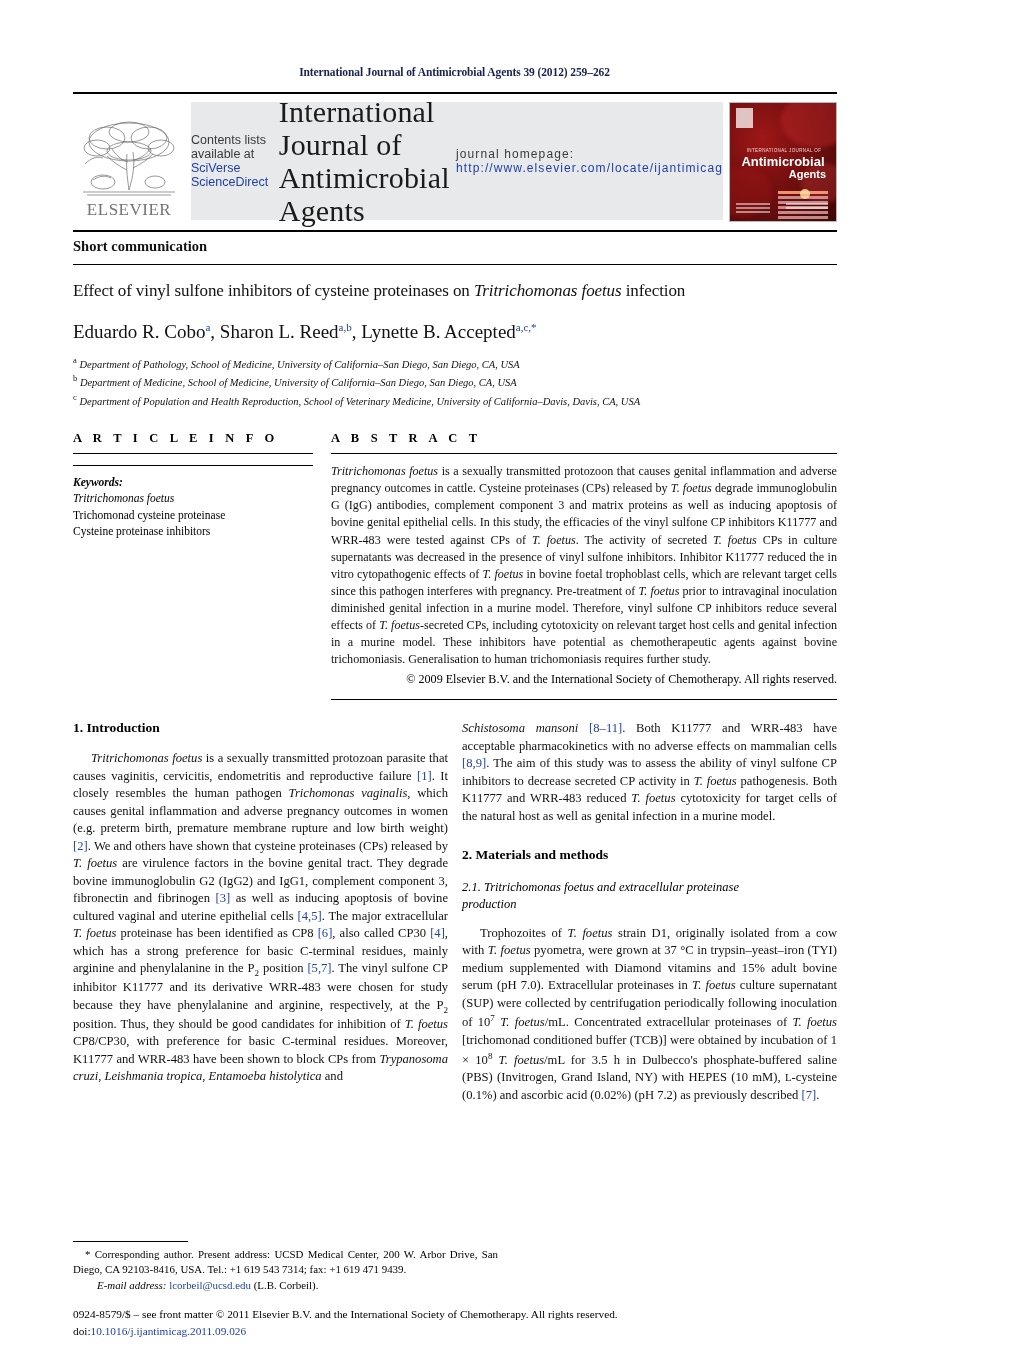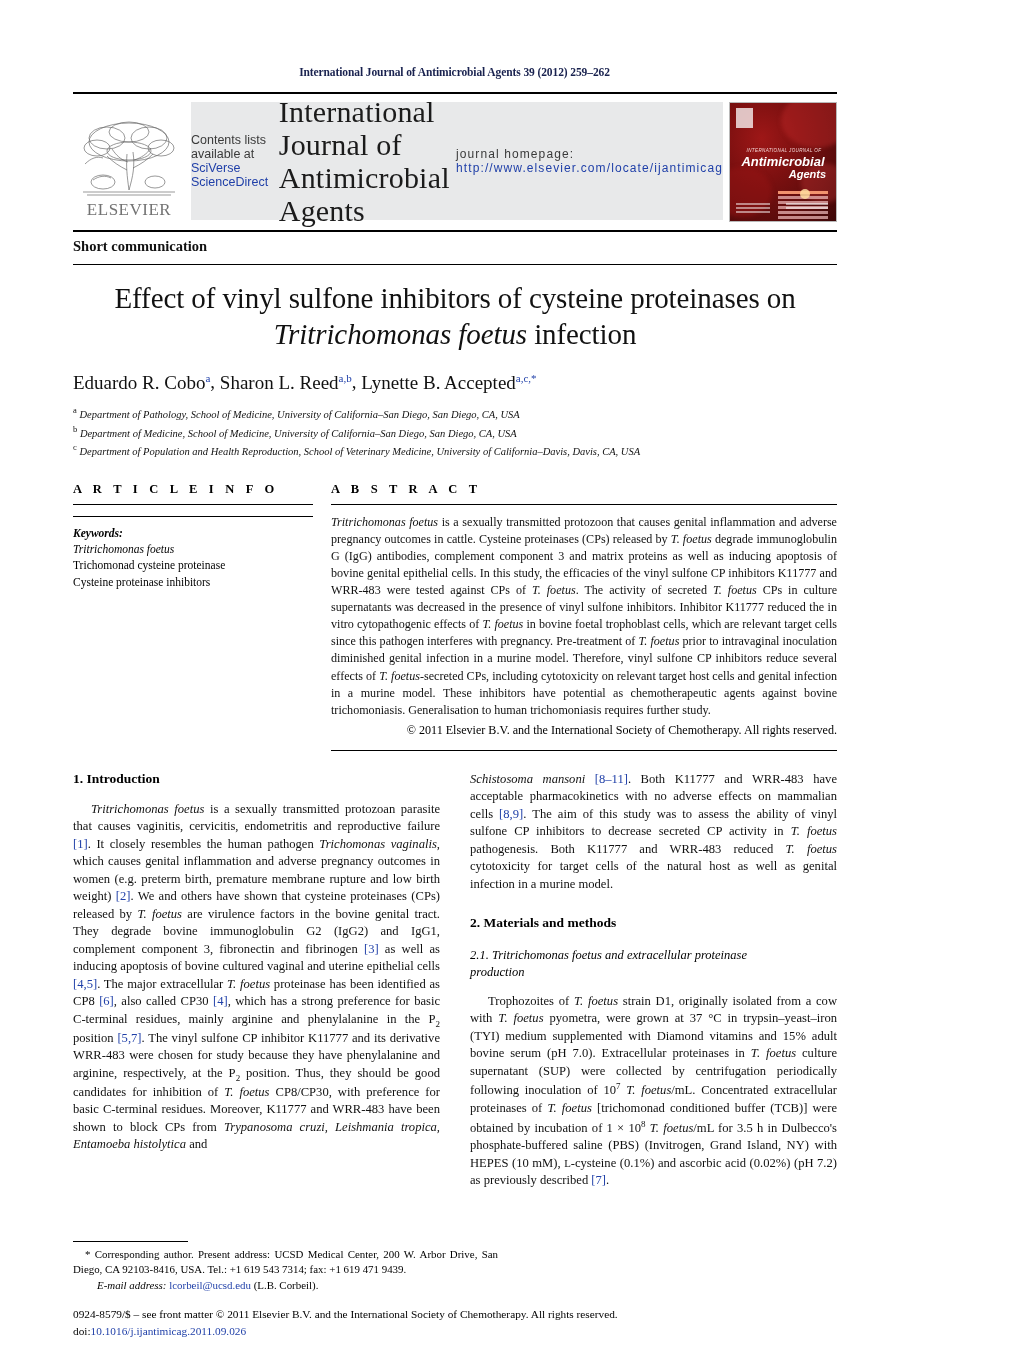--- a/index.html
+++ b/index.html
@@ -90,21 +90,20 @@
   }
   .homepage-line .url { color: #1f3fa8; }
   .cover-thumb {
     width: 106px;
     flex: 0 0 106px;
     height: 118px;
     border: 1px solid #b9b9b9;
     position: relative;
     overflow: hidden;
     background: radial-gradient(ellipse at 30% 30%, #9e1717 0%, #7d1010 35%, #5d0c0c 70%, #3d0606 100%);
-    font-style: italic;
   }
   .cover-blob {
     position:absolute;
     border-radius: 50%;
     background: rgba(190,40,40,0.45);
     filter: blur(2px);
   }
   .cover-top-logo {
     position:absolute; top:5px; left:6px;
     width: 17px; height: 20px;
@@ -165,27 +164,26 @@
     padding-top: 6px;
     font-size: 14.5px;
     font-weight: 700;
     color: #111;
     border-bottom: 1px solid #000;
     padding-bottom: 9px;
   }
   
   .title-block { margin: 0 72px 0 73px; padding-top: 16px; }
   h1.paper-title {
-    font-size: 29px;
+    font-size: 17px;
     font-weight: 400;
     line-height: 1.23;
     margin: 0;
     letter-spacing: -0.1px;
     color: #111;
-    text-align: center;
   }
   h1.paper-title i { font-style: italic; }
   .authors {
     margin: 18px 0 0 0;
     font-size: 19px;
     line-height: 1.3;
     color: #111;
   }
   .authors sup { font-size: 11px; color: #1f3fa8; vertical-align: super; }
   .affils {
@@ -225,21 +223,21 @@
   .copyright {
     text-align: right;
     font-size: 12.1px;
     padding-top: 4px;
   }
   .abs-rule-bottom { border-top: 1px solid #000; margin-top: 12px; }
   
   .body-cols {
     margin: 20px 72px 0 73px;
     display: flex;
-    gap: 30px;
+    gap: 14px;
   }
   .bcol { flex: 1 1 0; min-width: 0; }
   h2.sec {
     font-size: 13.5px;
     font-weight: 700;
     margin: 0 0 14px 0;
   }
   h3.subsec {
     font-size: 12.5px;
     font-weight: 400;
@@ -391,21 +389,21 @@
         <div style="font-style:italic;">Tritrichomonas foetus</div>
         <div>Trichomonad cysteine proteinase</div>
         <div>Cysteine proteinase inhibitors</div>
       </div>
     </div>
 
     <div class="col-abstract">
       <div class="sec-label">A B S T R A C T</div>
       <div class="hr-thin"></div>
       <div class="abstract-body" id="abstract-body"><i>Tritrichomonas foetus</i><span> is a sexually transmitted protozoon that causes genital inflammation and adverse pregnancy outcomes in cattle. Cysteine proteinases (CPs) released by </span><i>T. foetus</i><span> degrade immunoglobulin G (IgG) antibodies, complement component 3 and matrix proteins as well as inducing apoptosis of bovine genital epithelial cells. In this study, the efficacies of the vinyl sulfone CP inhibitors K11777 and WRR-483 were tested against CPs of </span><i>T. foetus</i><span>. The activity of secreted </span><i>T. foetus</i><span> CPs in culture supernatants was decreased in the presence of vinyl sulfone inhibitors. Inhibitor K11777 reduced the in vitro cytopathogenic effects of </span><i>T. foetus</i><span> in bovine foetal trophoblast cells, which are relevant target cells since this pathogen interferes with pregnancy. Pre-treatment of </span><i>T. foetus</i><span> prior to intravaginal inoculation diminished genital infection in a murine model. Therefore, vinyl sulfone CP inhibitors reduce several effects of </span><i>T. foetus</i><span>-secreted CPs, including cytotoxicity on relevant target host cells and genital infection in a murine model. These inhibitors have potential as chemotherapeutic agents against bovine trichomoniasis. Generalisation to human trichomoniasis requires further study.</span></div>
-      <div class="copyright">© 2011 Elsevier B.V. and the International Society of Chemotherapy. All rights reserved.</div>
+      <div class="copyright">© 2009 Elsevier B.V. and the International Society of Chemotherapy. All rights reserved.</div>
       <div class="abs-rule-bottom"></div>
     </div>
   </div>
 
   <div class="body-cols">
     <div class="bcol">
       <h2 class="sec">1.  Introduction</h2>
       <p class="para" id="intro-left"><i>Tritrichomonas foetus</i><span> is a sexually transmitted protozoan parasite that causes vaginitis, cervicitis, endometritis and reproductive failure </span><span class="ref">[1]</span><span>. It closely resembles the human pathogen </span><i>Trichomonas vaginalis</i><span>, which causes genital inflammation and adverse pregnancy outcomes in women (e.g. preterm birth, premature membrane rupture and low birth weight) </span><span class="ref">[2]</span><span>. We and others have shown that cysteine proteinases (CPs) released by </span><i>T. foetus</i><span> are virulence factors in the bovine genital tract. They degrade bovine immunoglobulin G2 (IgG2) and IgG1, complement component 3, fibronectin and fibrinogen </span><span class="ref">[3]</span><span> as well as inducing apoptosis of bovine cultured vaginal and uterine epithelial cells </span><span class="ref">[4,5]</span><span>. The major extracellular </span><i>T. foetus</i><span> proteinase has been identified as CP8 </span><span class="ref">[6]</span><span>, also called CP30 </span><span class="ref">[4]</span><span>, which has a strong preference for basic C-terminal residues, mainly arginine and phenylalanine in the P</span><sub class="pos">2</sub><span> position </span><span class="ref">[5,7]</span><span>. The vinyl sulfone CP inhibitor K11777 and its derivative WRR-483 were chosen for study because they have phenylalanine and arginine, respectively, at the P</span><sub class="pos">2</sub><span> position. Thus, they should be good candidates for inhibition of </span><i>T. foetus</i><span> CP8/CP30, with preference for basic C-terminal residues. Moreover, K11777 and WRR-483 have been shown to block CPs from </span><i>Trypanosoma cruzi, Leishmania tropica, Entamoeba histolytica</i><span> and </span></p>
     </div>
     <div class="bcol">

